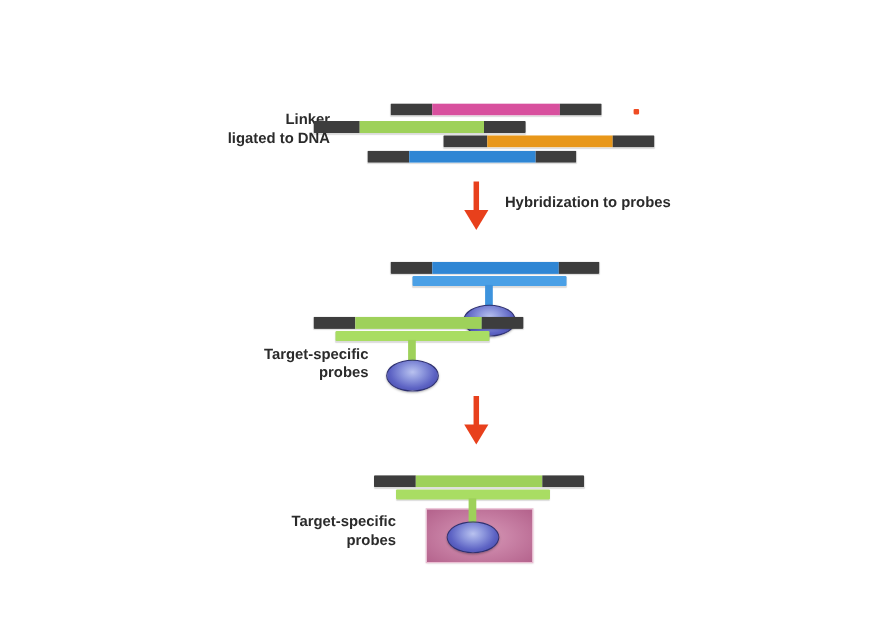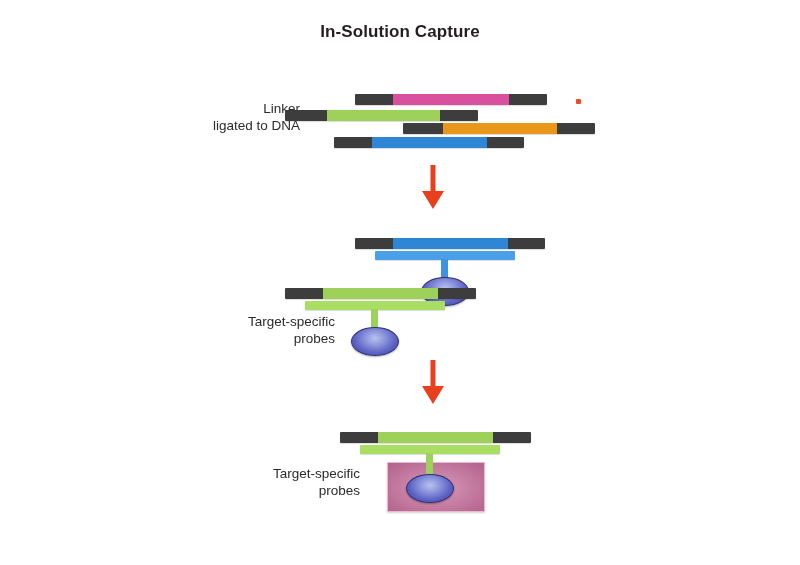--- a/index.html
+++ b/index.html
@@ -33,21 +33,21 @@
     text-align: center;
     font-size: 17px;
     font-weight: bold;
     letter-spacing: .1px;
     color: #231f20;
   }
 
   .label {
     position: absolute;
     font-size: 13.5px;
-    font-weight: normal;
+    font-weight: bold;
     line-height: 1.28;
     color: #2b2b2b;
     white-space: pre-line;
   }
   .label.right  { text-align: right; }
   .label.left   { text-align: left; }
   .label.center { text-align: center; }
 
   
   .strand {
@@ -140,21 +140,20 @@
     height: 5px;
     background: #ef4b22;
     border-radius: 1px;
   }
 </style>
 </head>
 <body>
 
 <div id="figure">
 
-  <div class="title">In-Solution Capture</div>
 
   <div class="label right" style="left:165px; top:100px; width:135px;">Linker
 ligated to DNA</div>
 
   <div class="strand" style="left:355px; top:94px; width:192px;">
     <div class="seg linker" style="width:38px;"></div>
     <div class="seg" style="width:116px; background:#d8509e;"></div>
     <div class="seg linker" style="width:38px;"></div>
   </div>
 
@@ -176,20 +175,21 @@
     <div class="seg linker" style="width:37px;"></div>
   </div>
 
   <div class="speck" style="left:576px; top:99px;"></div>
 
   <div class="arrow" style="left:422px; top:165px; width:22px; height:44px;">
     <div class="shaft" style="height:28px;"></div>
     <div class="head"></div>
   </div>
 
+  <div class="label left" style="left:459px; top:175px; width:220px;">Hybridization to probes</div>
 
   <div class="assembly" style="left:355px; top:238px; width:200px; height:70px;">
     <div class="top-bar" style="width:190px;">
       <div class="seg linker" style="width:38px;"></div>
       <div class="seg" style="width:115px; background:#2f86d4;"></div>
       <div class="seg linker" style="width:37px;"></div>
     </div>
     <div class="probe-bar" style="left:20px; top:13px; width:140px; background:#4aa0e6;"></div>
     <div class="stem" style="left:86px; top:21px; height:22px; background:#3d93dd;"></div>
     <div class="bead-dot" style="left:66px; top:39px;"></div>

